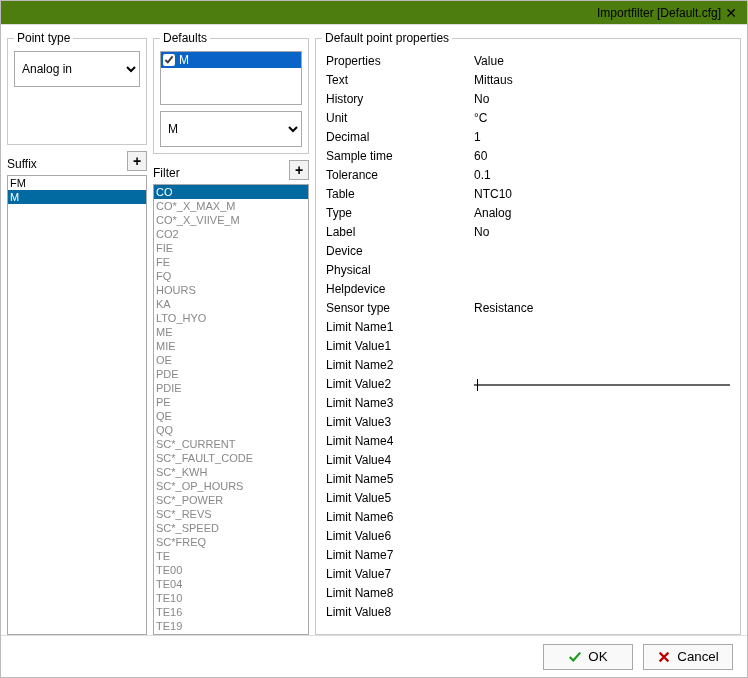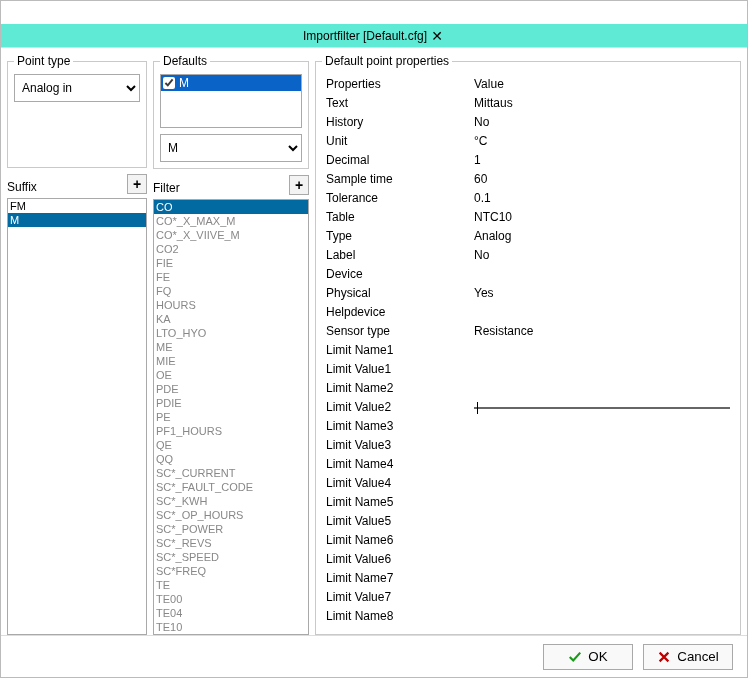--- a/index.html
+++ b/index.html
@@ -12,25 +12,24 @@
     width: 748px;
     height: 678px;
     display: flex;
     flex-direction: column;
     border: 1px solid #bbb;
   }
   .titlebar {
     height: 24px;
     display: flex;
     align-items: center;
-    justify-content: center;
+    justify-content: flex-end;
     padding: 0 6px 0 8px;
-    background: #5eead4;
+    background: #4d7c0f;
     border-bottom: 1px solid #ddd;
-    margin-top: 23px;
   }
   .titlebar .close {
     font-size: 14px;
     font-weight: normal;
     cursor: pointer;
     width: 20px;
     text-align: center;
   }
   .content {
     flex: 1;
@@ -64,21 +63,21 @@
   }
   legend {
     padding: 0 3px;
     font-size: 12px;
     color: #000;
   }
   select, input[type="text"] {
     font: inherit;
     border: 1px solid #a9a9a9;
     background: #fff;
-    height: 28px;
+    height: 36px;
     padding: 1px 3px;
   }
   select { width: 100%; }
   .fs-point { height: 114px; }
   .fs-defaults .defbox {
     height: 54px;
     border: 1px solid #a9a9a9;
     background: #fff;
     overflow: hidden;
     margin-bottom: 6px;
@@ -260,21 +259,20 @@
         <div class="item">FQ</div>
         <div class="item">HOURS</div>
         <div class="item">KA</div>
         <div class="item">LTO_HYO</div>
         <div class="item">ME</div>
         <div class="item">MIE</div>
         <div class="item">OE</div>
         <div class="item">PDE</div>
         <div class="item">PDIE</div>
         <div class="item">PE</div>
-        <div class="item">PF1_HOURS</div>
         <div class="item">QE</div>
         <div class="item">QQ</div>
         <div class="item">SC*_CURRENT</div>
         <div class="item">SC*_FAULT_CODE</div>
         <div class="item">SC*_KWH</div>
         <div class="item">SC*_OP_HOURS</div>
         <div class="item">SC*_POWER</div>
         <div class="item">SC*_REVS</div>
         <div class="item">SC*_SPEED</div>
         <div class="item">SC*FREQ</div>
@@ -331,21 +329,20 @@
           <div class="prow">
             <div class="pk">Label</div>
             <div class="pv">No</div>
           </div>
           <div class="prow">
             <div class="pk">Device</div>
             <div class="pv"></div>
           </div>
           <div class="prow">
             <div class="pk">Physical</div>
-            <div class="pv">Yes</div>
           </div>
           <div class="prow">
             <div class="pk">Helpdevice</div>
             <div class="pv"></div>
           </div>
           <div class="prow">
             <div class="pk">Sensor type</div>
             <div class="pv">Resistance</div>
           </div>
           <div class="prow">

